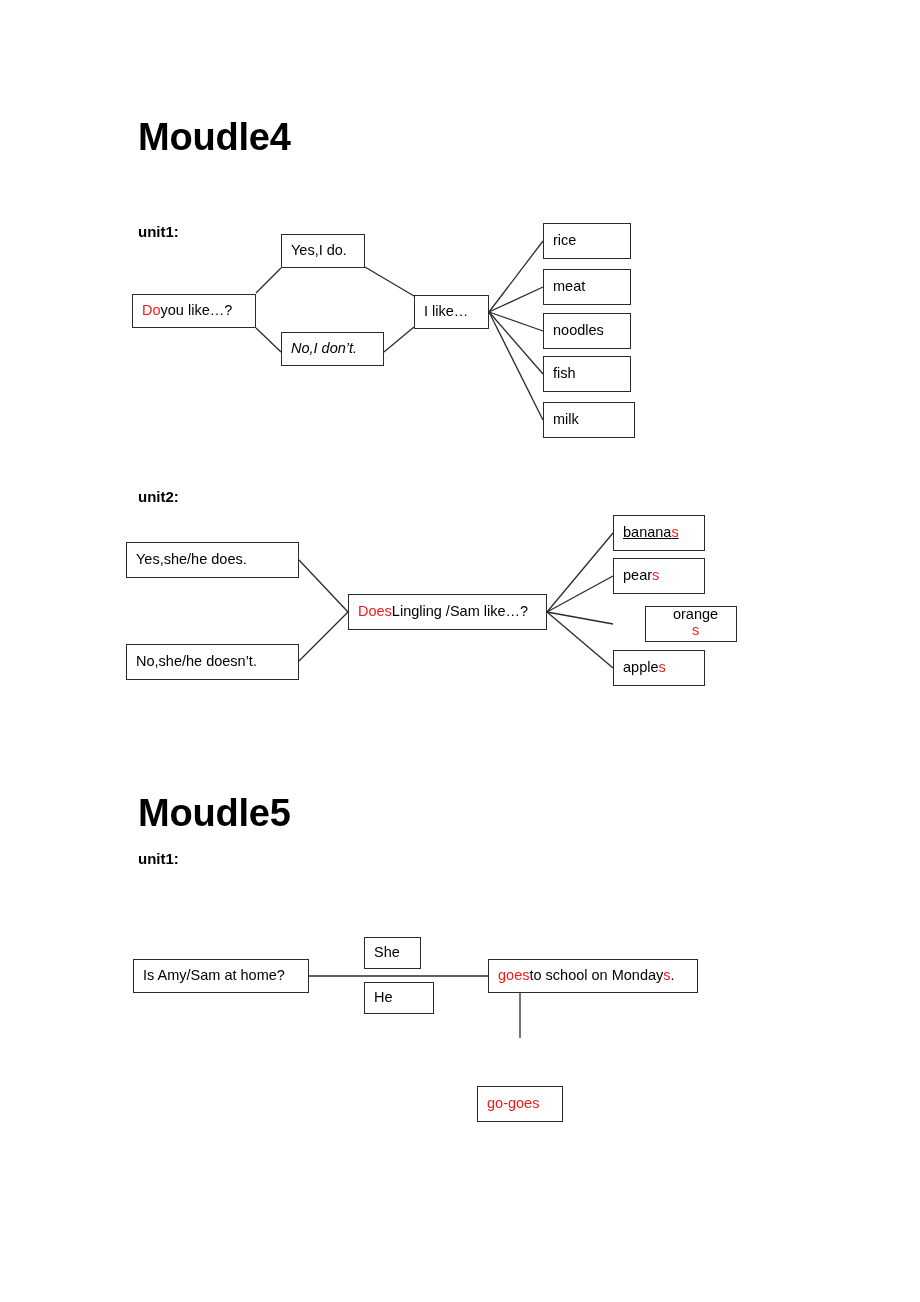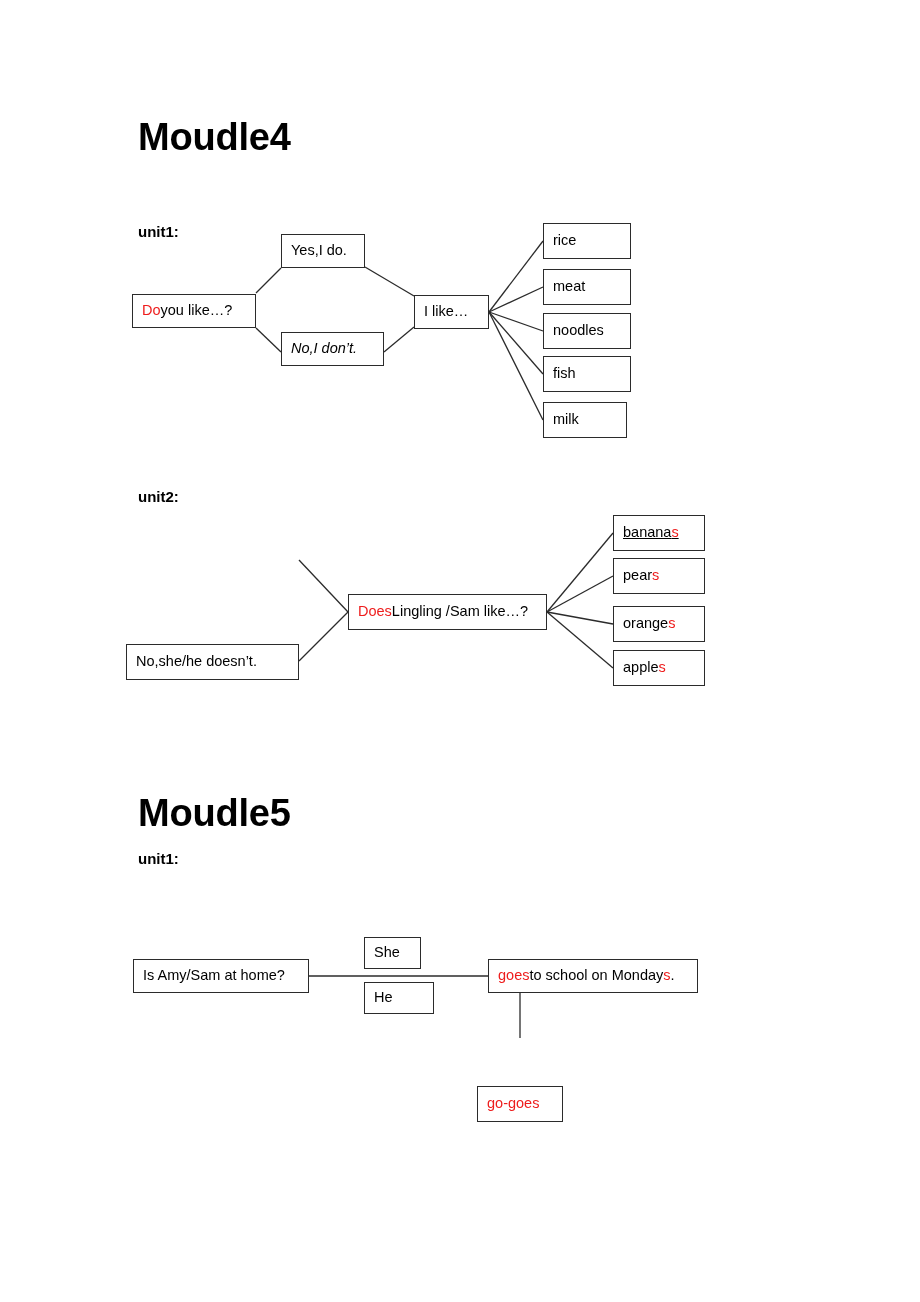--- a/index.html
+++ b/index.html
@@ -125,45 +125,48 @@
   </div>
   <div class="node" style="left:543px; top:269px; width:88px; height:36px;">
     <span>meat</span>
   </div>
   <div class="node" style="left:543px; top:313px; width:88px; height:36px;">
     <span>noodles</span>
   </div>
   <div class="node" style="left:543px; top:356px; width:88px; height:36px;">
     <span>fish</span>
   </div>
-  <div class="node" style="left:543px; top:402px; width:84px; height:36px;padding-left:9px;">
+  <div class="node" style="left:543px; top:402px; width:92px; height:36px;padding-left:9px;">
     <span>milk</span>
   </div>
 
   <div class="unit-title" style="left:138px; top:489px;">unit2:</div>
 
+  <div class="node" style="left:126px; top:542px; width:173px; height:36px;">
+    <span>Yes,she/he does.</span>
+  </div>
 
   <div class="node" style="left:348px; top:594px; width:199px; height:36px;">
     <span class="red">Does</span>
       <span> Lingling /Sam like…?</span>
   </div>
 
   <div class="node" style="left:126px; top:644px; width:173px; height:36px;">
     <span>No,she/he doesn’t.</span>
   </div>
 
   <div class="node" style="left:613px; top:515px; width:92px; height:36px;text-decoration:underline;">
     <span>banana</span>
       <span class="red">s</span>
   </div>
   <div class="node" style="left:613px; top:558px; width:92px; height:36px;">
     <span>pear</span>
       <span class="red">s</span>
   </div>
-  <div class="node" style="left:613px; top:606px; width:92px; height:36px;">
+  <div class="node" style="left:645px; top:606px; width:92px; height:36px;flex-direction:column;">
     <span>orange</span>
       <span class="red">s</span>
   </div>
   <div class="node" style="left:613px; top:650px; width:92px; height:36px;">
     <span>apple</span>
       <span class="red">s</span>
   </div>
 
   <div class="module-title" style="left:138px; top:794px;">Moudle5</div>
 

